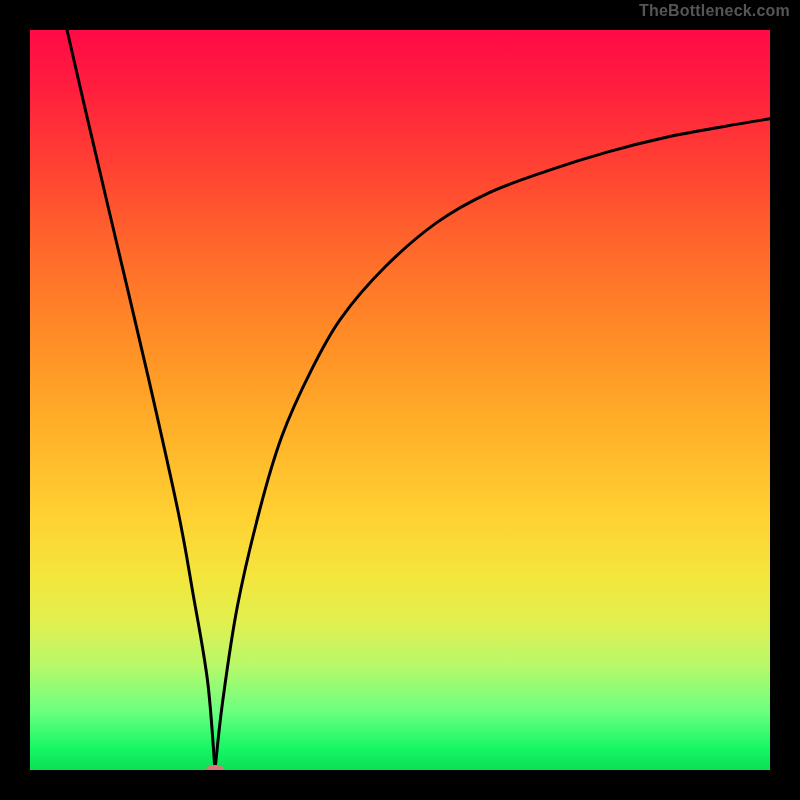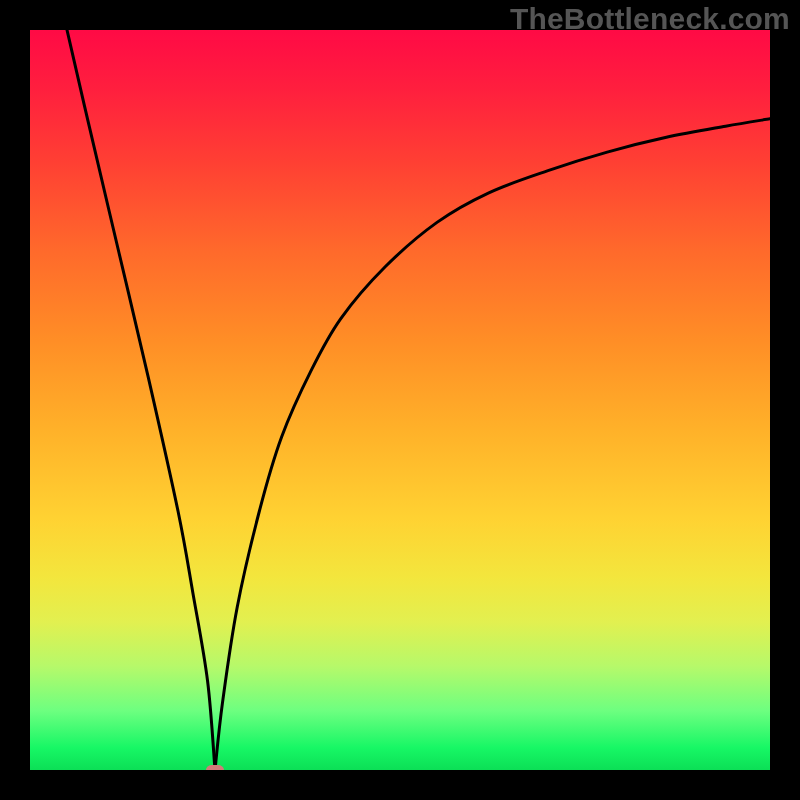--- a/index.html
+++ b/index.html
@@ -15,21 +15,21 @@
     position: relative;
     width: 800px;
     height: 800px;
     background: #000;
   }
   .watermark {
     position: absolute;
     top: 2px;
     right: 10px;
     color: #555;
-    font-size: 30px;
+    font-size: 16px;
     font-weight: 600;
     letter-spacing: 0.2px;
     user-select: none;
   }
   .plot-box {
     position: absolute;
     left: 30px;
     top: 30px;
     width: 740px;
     height: 740px;

